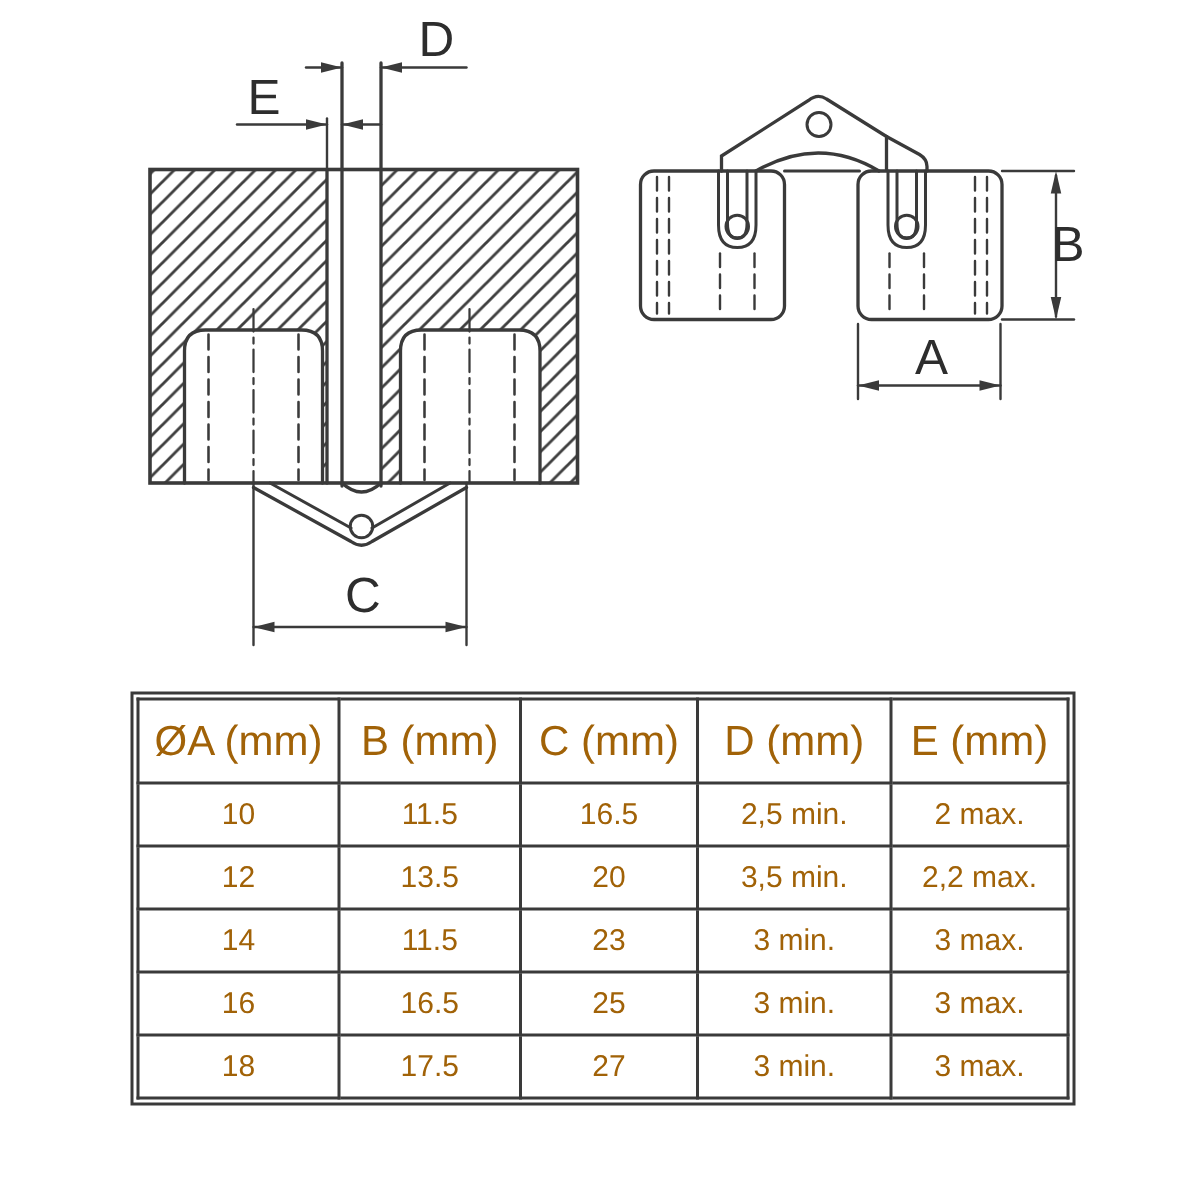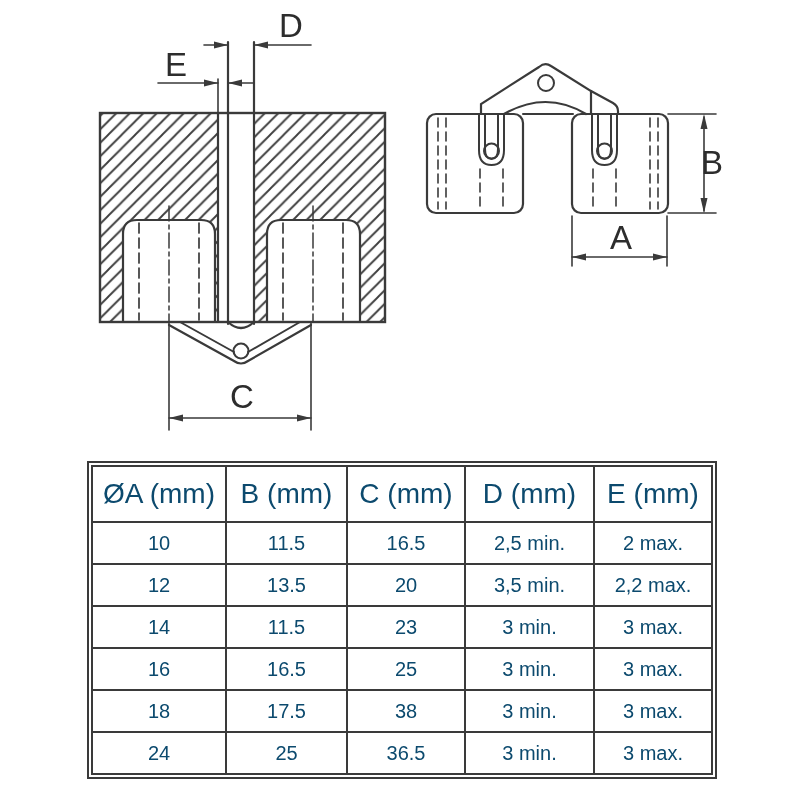--- a/index.html
+++ b/index.html
@@ -14,21 +14,21 @@
     fill:#2d2d2d;
   }
   .dim-label{font-size:33px;}
   .spec-table-wrap{
     position:absolute;left:87px;top:461px;
     border:2px solid #3a3a3a;background:#fff;padding:2px;
   }
   table.spec{border-collapse:collapse;table-layout:fixed;}
   table.spec th, table.spec td{
     border:2px solid #3a3a3a;text-align:center;vertical-align:middle;
-    color:#0c4a6e;font-weight:400;white-space:nowrap;overflow:hidden;
+    color:#a16207;font-weight:400;white-space:nowrap;overflow:hidden;
   }
   table.spec th{height:52px;font-size:28px;}
   table.spec td{height:38px;font-size:20px;}
   .c0{width:130px;} .c1{width:117px;} .c2{width:114px;} .c3{width:125px;margin-top:36px;} .c4{width:114px;margin-top:28px;}
 </style>
 </head>
 <body>
 
 <div class="page">
 
@@ -204,28 +204,21 @@
           <tr>
             <td class="c0">16</td>
             <td class="c1">16.5</td>
             <td class="c2">25</td>
             <td class="c3">3 min.</td>
             <td class="c4">3 max.</td>
           </tr>
           <tr>
             <td class="c0">18</td>
             <td class="c1">17.5</td>
-            <td class="c2">38</td>
-            <td class="c3">3 min.</td>
-            <td class="c4">3 max.</td>
-          </tr>
-          <tr>
-            <td class="c0">24</td>
-            <td class="c1">25</td>
-            <td class="c2">36.5</td>
+            <td class="c2">27</td>
             <td class="c3">3 min.</td>
             <td class="c4">3 max.</td>
           </tr>
         </tbody>
     </table>
   </div>
 
 </div>
 
 </body></html>

